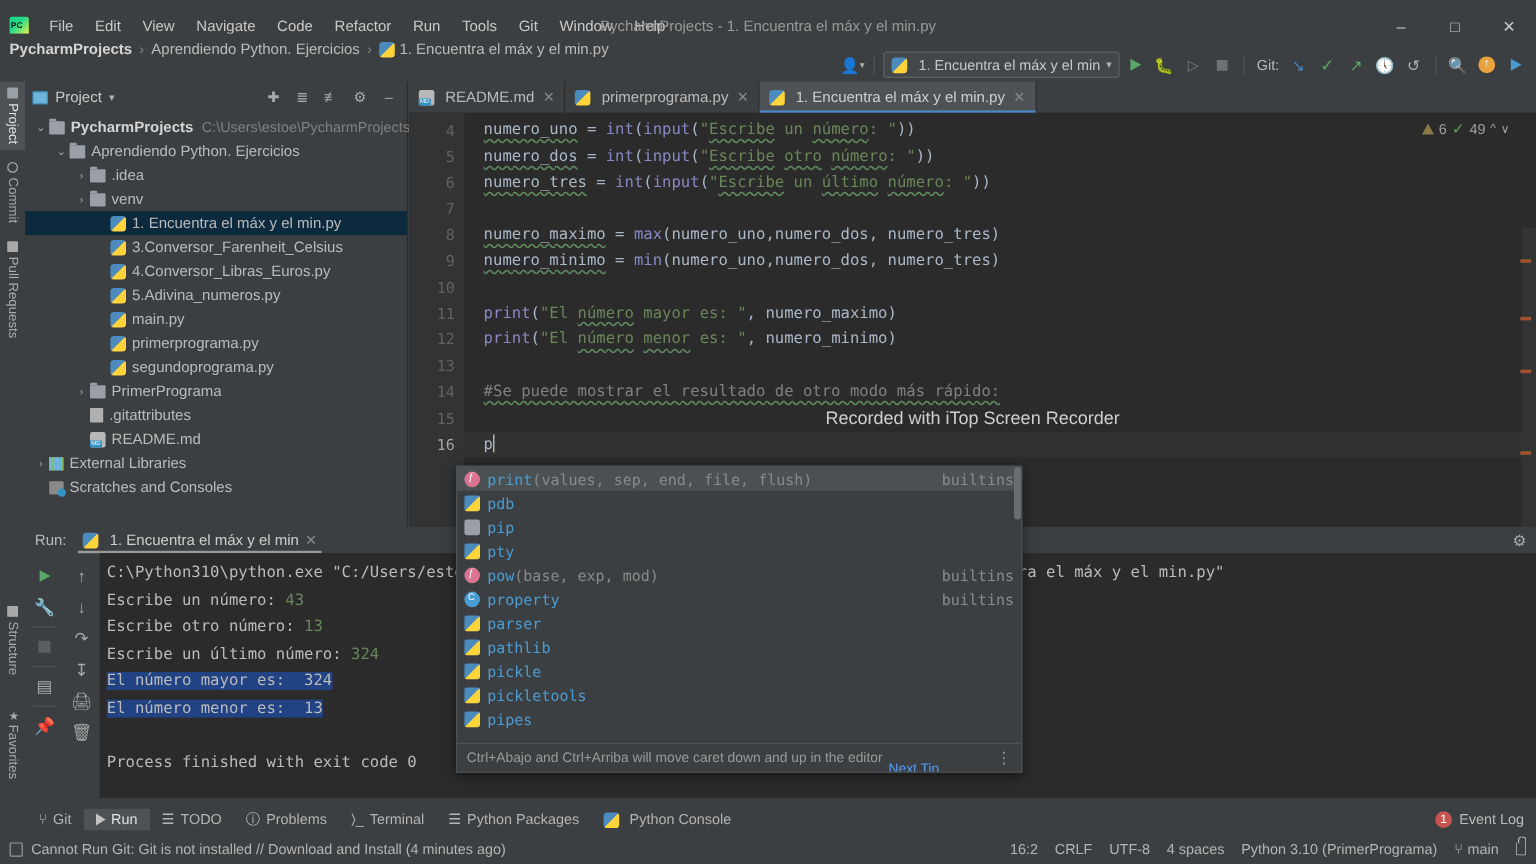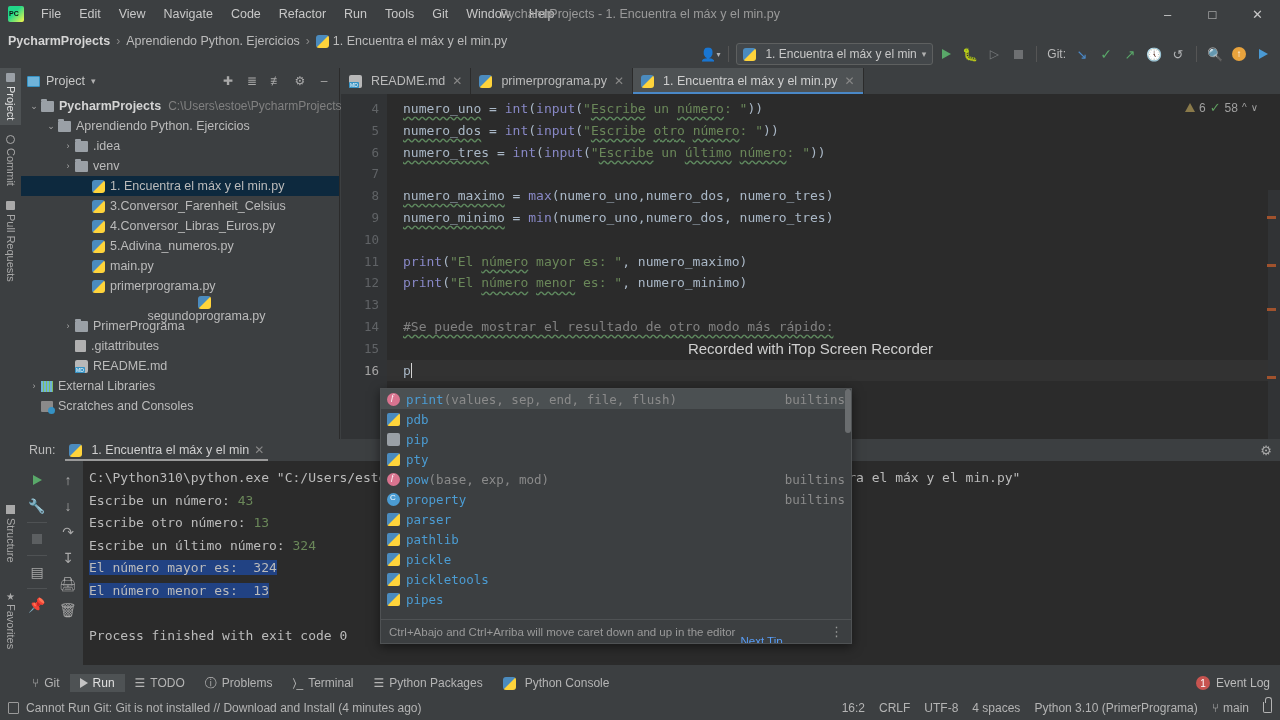--- a/index.html
+++ b/index.html
@@ -8,21 +8,21 @@
     background: #2b2b2b;
     font-family: "Liberation Sans", sans-serif;
     font-size: 12px;
     color: #bbbbbb;
     overflow: hidden;
   }
   #app { position: relative; width: 1280px; height: 720px; background: #3c3f41; }
 
   
   .titlebar {
-    position: absolute; left:0; top:0; width:1280px; height:28px;
+    position: absolute; left:0; top:8px; width:1280px; height:28px;
     background:#3c3f41; display:flex; align-items:center;
   }
   .pc-logo {
     width:16px; height:16px; margin-left:8px; margin-right:8px;
     background: linear-gradient(135deg,#21d789 0%,#21d789 40%,#fcf84a 100%);
     border-radius:2px; position:relative; flex:none;
   }
   .pc-logo::after {
     content:"PC"; position:absolute; left:1px; top:1px;
     font-size:7px; font-weight:bold; color:#111; line-height:14px;
@@ -416,21 +416,21 @@
         <div class="trow" style="padding-left: 57px;">
           <span class="arrow"></span>
           <span class="py-ico" style="margin-right: 5px;"></span>
           <span class="tlabel">main.py</span>
         </div>
         <div class="trow" style="padding-left: 57px;">
           <span class="arrow"></span>
           <span class="py-ico" style="margin-right: 5px;"></span>
           <span class="tlabel">primerprograma.py</span>
         </div>
-        <div class="trow" style="padding-left: 57px; flex-direction: column;">
+        <div class="trow" style="padding-left: 57px;">
           <span class="arrow"></span>
           <span class="py-ico" style="margin-right: 5px;"></span>
           <span class="tlabel">segundoprograma.py</span>
         </div>
         <div class="trow" style="padding-left: 40px;">
           <span class="arrow">›</span>
           <span class="folder"></span>
           <span class="tlabel">PrimerPrograma</span>
         </div>
         <div class="trow" style="padding-left: 40px;">
@@ -510,21 +510,21 @@
         <div class="err-stripe" style="top:74px"></div>
         <div class="err-stripe" style="top:118px"></div>
         <div class="err-stripe" style="top:186px"></div>
       </div>
     </div>
     <div class="watermark">Recorded with iTop Screen Recorder</div>
     <div class="inspect-badge">
       <span class="warn-tri"></span>
       <span>6</span>
       <span class="check-g">✓</span>
-      <span>58</span>
+      <span>49</span>
       <span style="font-size:10px">^</span>
       <span style="font-size:10px">∨</span>
     </div>
   </div>
 
   <div class="ac-popup">
     <div class="ac-list" id="ac-list">
         <div class="ac-row sel">
           <span class="ac-ico fn"></span>
           <span class="ac-name">print</span>

